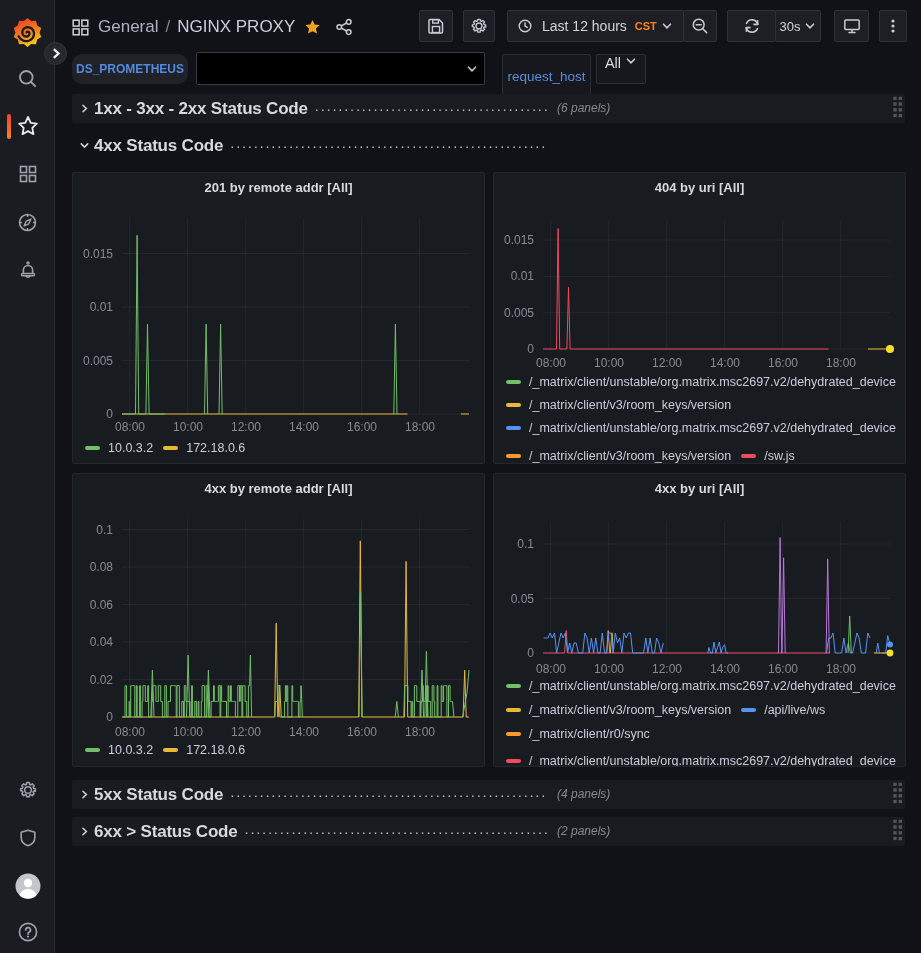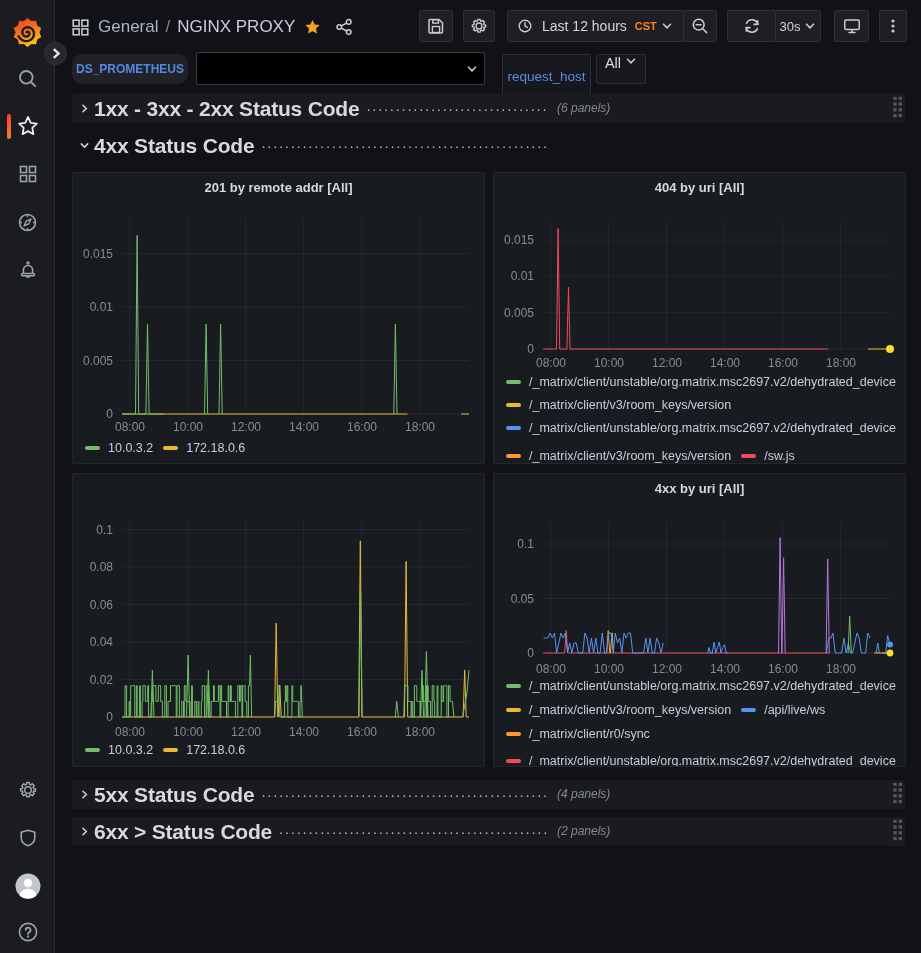--- a/index.html
+++ b/index.html
@@ -5,21 +5,21 @@
 #sidebar{position:absolute;left:0;top:0;width:55px;height:953px;background:#1b1c21;border-right:1px solid #2c2d33;z-index:5}
 .sbi{position:absolute;left:0;width:55px;display:flex;justify-content:center;align-items:center;height:40px}
 #expand{position:absolute;left:44px;top:42px;width:23px;height:23px;border-radius:50%;background:#27282e;border:1px solid #33343a;z-index:6;display:flex;align-items:center;justify-content:center}
 #topnav{position:absolute;left:55px;top:0;width:866px;height:52px;background:#111217}
 .crumb{position:absolute;left:17px;top:17px;display:flex;align-items:center;color:#ccccdc;font-size:17px}
 .btn{position:absolute;height:32px;top:10px;white-space:nowrap;background:#1d1f24;border:1px solid #2f3138;border-radius:2px;display:flex;align-items:center;justify-content:center;color:#c9cad4}
 #submenu{position:absolute;left:55px;top:52px;width:866px;height:40px}
 .lab{position:absolute;top:2px;height:30px;background:#202228;border-radius:10px;display:flex;align-items:center;justify-content:center;color:#538ade;font-weight:bold;font-size:12px}
 #dash{position:absolute;left:0;top:92px;width:921px;height:861px}
 .rowhdr{position:absolute;left:72px;width:833px;height:29px;background:#191b20;border-radius:2px;color:#d8d9df;display:flex;align-items:center}
-.rowhdr .tt{font-weight:bold;font-size:21px;margin-left:4px;letter-spacing:-0.2px;white-space:nowrap}
+.rowhdr .tt{font-weight:bold;font-size:17px;margin-left:4px;letter-spacing:-0.2px;white-space:nowrap}
 .chev{margin-left:7px;flex:none}
 .dots{flex:1;margin:0 357px 0 7px;align-self:flex-start;padding-top:3px;height:25px;overflow:hidden;white-space:nowrap;color:#b6b8c2;font-weight:normal;font-size:15px;letter-spacing:1.7px}
 .pcount{position:absolute;left:485px;top:7px;font-style:italic;font-size:12px;color:#868894;font-weight:normal}
 .drag{position:absolute;right:2.5px;top:50%;transform:translateY(-50%)}
 .panel{position:absolute;background:#181b1f;border:1px solid #24262b;border-radius:2px;overflow:hidden}
 .ptitle{position:absolute;top:7px;left:0;right:0;text-align:center;color:#d8d9df;font-weight:bold;font-size:13px}
 .chart{position:absolute;left:0;top:0}
 
 .ax{font:12px "Liberation Sans",sans-serif;fill:rgba(204,204,220,0.62)}
 
@@ -315,20 +315,21 @@
       </div>
       <div class="legrow" style="top:245px">
         <span class="li"><span class="dash" style="background:#5794f2"></span>/_matrix/client/unstable/org.matrix.msc2697.v2/dehydrated_device</span>
       </div>
       <div class="legrow" style="top:273px">
         <span class="li"><span class="dash" style="background:#ff9830"></span>/_matrix/client/v3/room_keys/version</span>
         <span class="li"><span class="dash" style="background:#f2495c"></span>/sw.js</span>
       </div>
 </div>
   <div class="panel" style="left:72px;top:381px;width:413px;height:294px">
+<div class="ptitle">4xx by remote addr [All]</div>
 <svg class="chart" width="411" height="292" viewBox="0 0 411 292">
         <line x1="49" y1="55.5" x2="396" y2="55.5" stroke="rgba(204,204,220,0.07)"></line>
         <line x1="49" y1="93" x2="396" y2="93" stroke="rgba(204,204,220,0.07)"></line>
         <line x1="49" y1="130.5" x2="396" y2="130.5" stroke="rgba(204,204,220,0.07)"></line>
         <line x1="49" y1="168" x2="396" y2="168" stroke="rgba(204,204,220,0.07)"></line>
         <line x1="49" y1="205.5" x2="396" y2="205.5" stroke="rgba(204,204,220,0.07)"></line>
         <line x1="49" y1="243" x2="396" y2="243" stroke="rgba(204,204,220,0.07)"></line>
         <line x1="56.7" y1="45" x2="56.7" y2="243" stroke="rgba(204,204,220,0.07)"></line>
         <line x1="114.7" y1="45" x2="114.7" y2="243" stroke="rgba(204,204,220,0.07)"></line>
         <line x1="172.7" y1="45" x2="172.7" y2="243" stroke="rgba(204,204,220,0.07)"></line>

